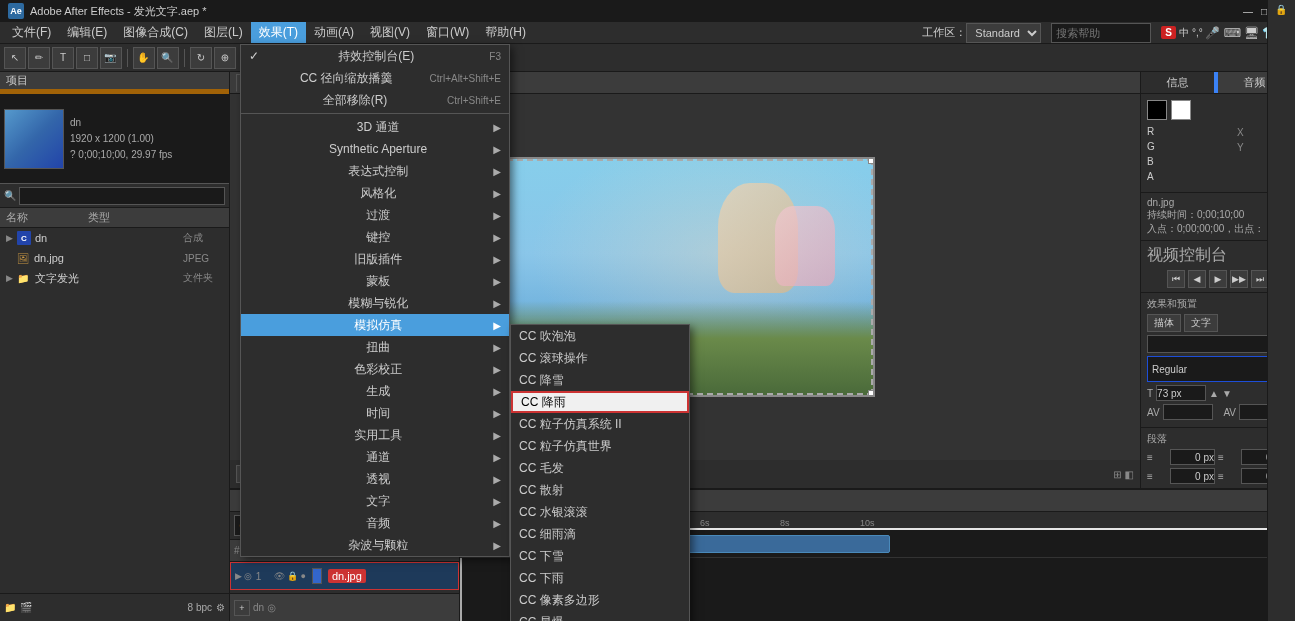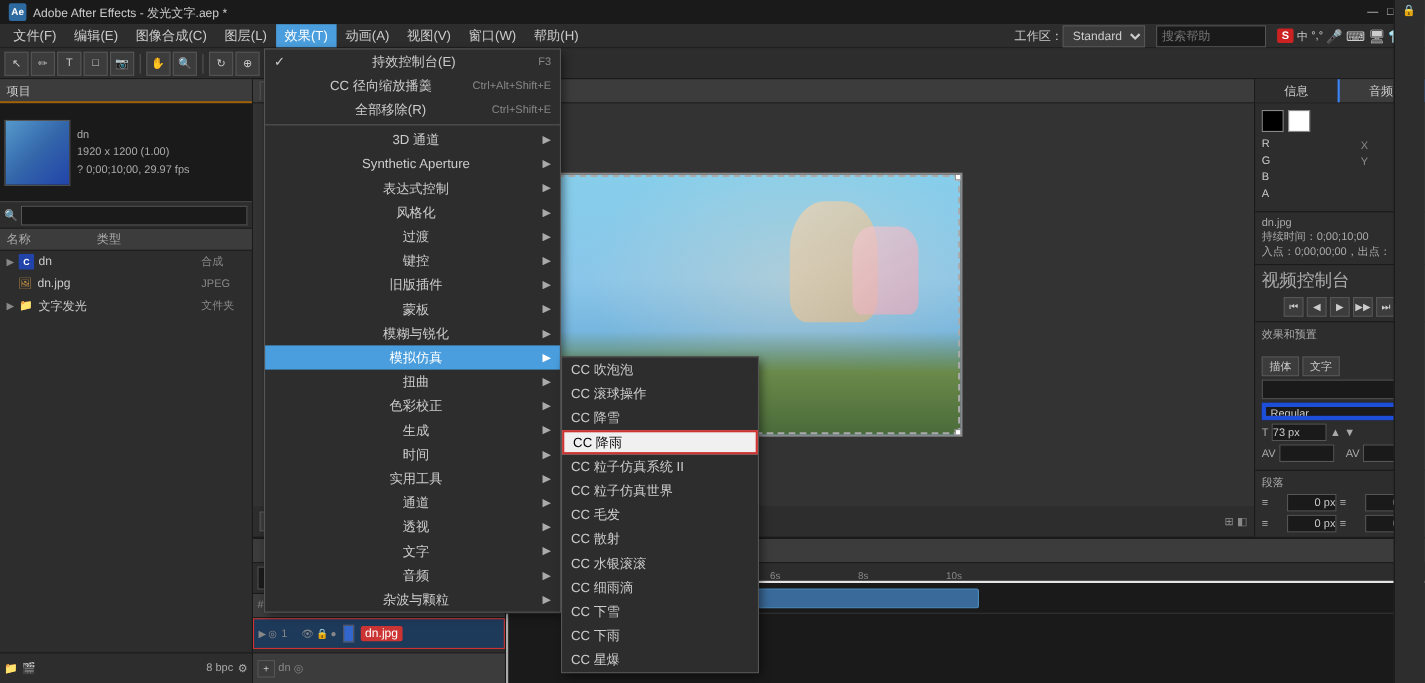--- a/index.html
+++ b/index.html
@@ -96,21 +96,21 @@
       flex-direction: column;
     }
 
     #project-header {
       height: 22px;
       background: #3c3c3c;
       display: flex;
       align-items: center;
       padding: 0 6px;
       font-size: 11px;
-      border-bottom: 2px solid #a16207;
+      border-bottom: 5px solid #a16207;
     }
 
     #preview-area {
       height: 90px;
       background: #1a1a1a;
       display: flex;
       align-items: center;
       padding: 4px;
       gap: 6px;
       border-bottom: 1px solid #555;
@@ -263,21 +263,21 @@
       background: #3c3c3c;
       border-bottom: 1px solid #1a1a1a;
     }
     .right-tab {
       flex: 1;
       display: flex;
       align-items: center;
       justify-content: center;
       font-size: 11px;
       cursor: pointer;
-      border-right: 2px solid #3b82f6;
+      border-right: 4px solid #3b82f6;
     }
     .right-tab.active { background: #2d2d2d; }
 
     #color-panel {
       padding: 6px;
     }
     .color-label { font-size: 10px; color: #aaa; margin-bottom: 2px; }
     .color-row { display: flex; gap: 4px; align-items: center; margin-bottom: 2px; }
     .color-row span { font-size: 10px; color: #ccc; width: 8px; }
     .color-val { font-size: 10px; color: #ccc; flex: 1; }
@@ -672,29 +672,29 @@
           <div style="display:flex;gap:3px;justify-content:center;">
             <button style="background:#3c3c3c;border:1px solid #555;color:#ccc;width:18px;height:18px;font-size:9px;cursor:pointer;">⏮</button>
             <button style="background:#3c3c3c;border:1px solid #555;color:#ccc;width:18px;height:18px;font-size:9px;cursor:pointer;">◀</button>
             <button style="background:#3c3c3c;border:1px solid #555;color:#ccc;width:18px;height:18px;font-size:9px;cursor:pointer;">▶</button>
             <button style="background:#3c3c3c;border:1px solid #555;color:#ccc;width:18px;height:18px;font-size:9px;cursor:pointer;">▶▶</button>
             <button style="background:#3c3c3c;border:1px solid #555;color:#ccc;width:18px;height:18px;font-size:9px;cursor:pointer;">⏭</button>
           </div>
         </div>
 
         <div style="padding:4px 6px;border-top:1px solid #1a1a1a;">
-          <div style="font-size:10px;color:#aaa;margin-bottom:13px;">效果和预置</div>
+          <div style="font-size:10px;color:#aaa;margin-bottom:3px;">效果和预置</div>
           <div style="display:flex;gap:3px;margin-bottom:3px;">
             <button style="background:#3c3c3c;border:1px solid #555;color:#ccc;font-size:10px;padding:1px 6px;cursor:pointer;">描体</button>
             <button style="background:#3c3c3c;border:1px solid #555;color:#ccc;font-size:10px;padding:1px 6px;cursor:pointer;">文字</button>
           </div>
           <select style="width:100%;background:#1a1a1a;border:1px solid #555;color:#ccc;font-size:10px;height:18px;margin-bottom:3px;">
             <option></option>
           </select>
-          <select style="width:100%;background:#1a1a1a;border:4px solid #1d4ed8;color:#ccc;font-size:10px;height:16px;margin-bottom:3px;">
+          <select style="width:100%;background:#1a1a1a;border:1px solid #1d4ed8;color:#ccc;font-size:10px;height:26px;margin-bottom:3px;">
             <option>Regular</option>
           </select>
           <div style="display:flex;gap:3px;align-items:center;margin-bottom:3px;">
             <span style="font-size:10px;color:#aaa;">T</span>
             <input type="text" value="73 px" style="background: rgb(26, 26, 26); border: 1px solid rgb(85, 85, 85); color: rgb(204, 204, 204); font-size: 10px; height: 16px; width: 50px;">
             <span style="color:#aaa;font-size:10px;">▲</span>
             <span style="color:#aaa;font-size:10px;">▼</span>
           </div>
           <div style="display:flex;gap:3px;align-items:center;margin-bottom:3px;">
             <span style="font-size:10px;color:#aaa;">AV</span>
@@ -942,17 +942,20 @@
     <div class="dd-sub-item">
       <span>CC 细雨滴</span>
     </div>
     <div class="dd-sub-item">
       <span>CC 下雪</span>
     </div>
     <div class="dd-sub-item">
       <span>CC 下雨</span>
     </div>
     <div class="dd-sub-item">
+      <span>CC 像素多边形</span>
+    </div>
+    <div class="dd-sub-item">
       <span>CC 星爆</span>
     </div>
   </div>
 
 </div>
 
 </body></html>

